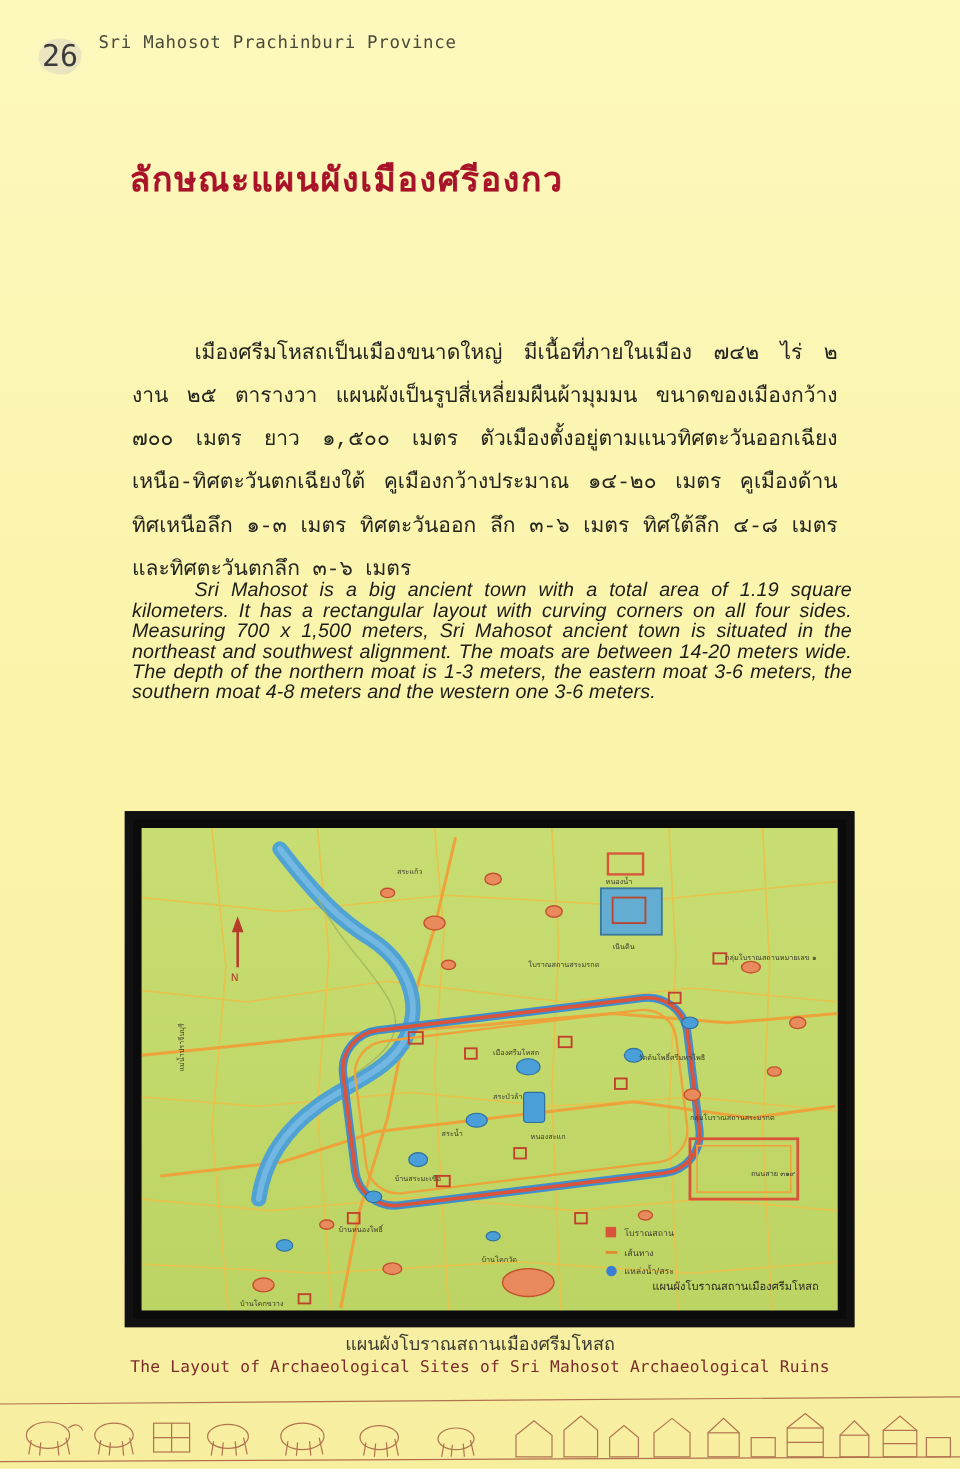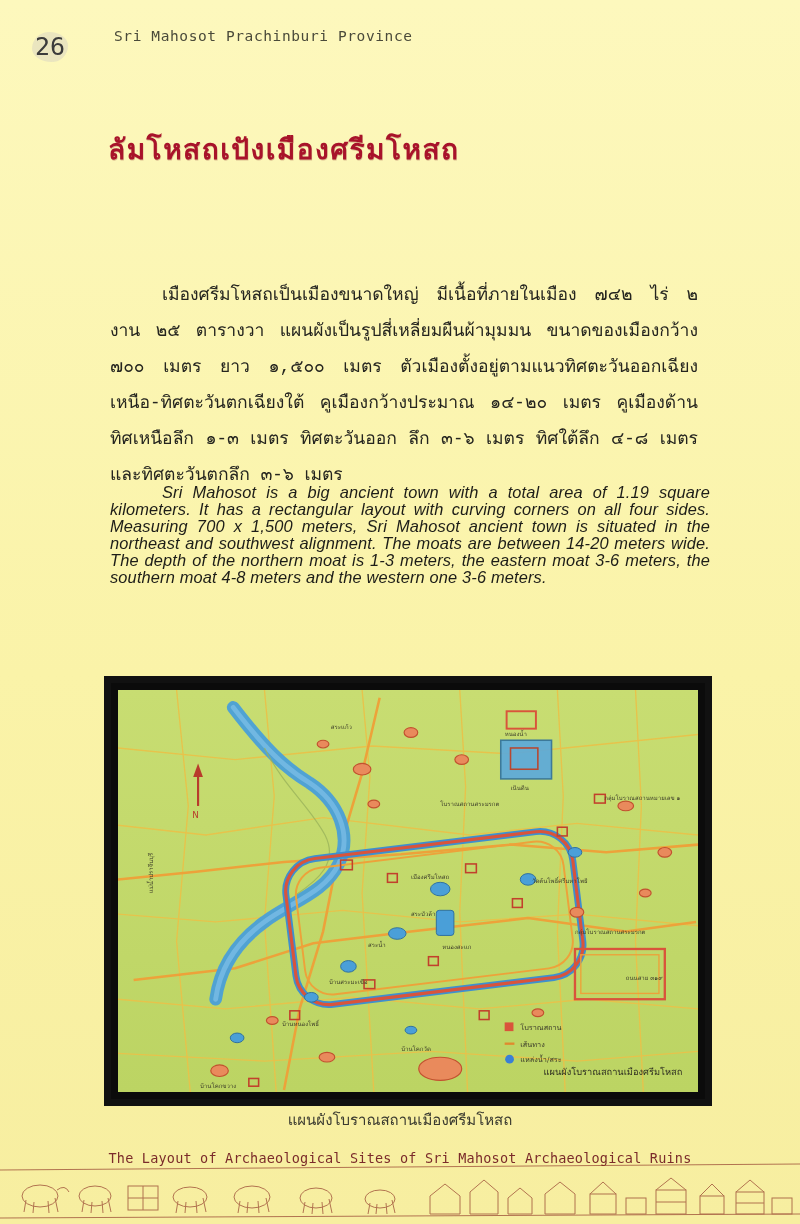--- a/index.html
+++ b/index.html
@@ -54,21 +54,20 @@
     font-size: 25px;
     color: #3b3b3b;
     letter-spacing: 0px;
   }
   .header-title {
     font-family: "DejaVu Sans Mono", monospace;
     font-size: 14.5px;
     color: #4a4a3a;
     letter-spacing: 0.6px;
     white-space: nowrap;
-    margin-left: 32px;
   }
 
   
   .title-thai {
     position: absolute;
     top: 127px;
     left: 108px;
     font-family: "DejaVu Sans", sans-serif;
     font-weight: bold;
     font-size: 28px;
@@ -150,21 +149,20 @@
   .caption-en {
     position: absolute;
     top: 1131px;
     left: 0;
     width: 800px;
     text-align: center;
     font-family: "DejaVu Sans Mono", monospace;
     font-size: 13.5px;
     color: #7b2b2b;
     letter-spacing: 0.2px;
-    margin-top: 19px;
   }
 
   
   .frieze {
     position: absolute;
     bottom: 0;
     left: 0;
     width: 800px;
     height: 68px;
     overflow: hidden;
@@ -176,21 +174,21 @@
 
 <div class="page">
 
   <div class="header">
     <div class="page-number-blob">
       <span class="page-number">26</span>
     </div>
     <div class="header-title">Sri Mahosot Prachinburi Province</div>
   </div>
 
-  <div class="title-thai">ลัมโหสถเปังเมืองศรีมโหสถ</div>
+  <div class="title-thai">ลักษณะแผนผังเมืองศรีองกว</div>
 
   <div class="para-thai">เมืองศรีมโหสถเป็นเมืองขนาดใหญ่ มีเนื้อที่ภายในเมือง ๗๔๒ ไร่ ๒ งาน ๒๕ ตารางวา แผนผังเป็นรูปสี่เหลี่ยมผืนผ้ามุมมน ขนาดของเมืองกว้าง ๗๐๐ เมตร ยาว ๑,๕๐๐ เมตร ตัวเมืองตั้งอยู่ตามแนวทิศตะวันออกเฉียงเหนือ-ทิศตะวันตกเฉียงใต้ คูเมืองกว้างประมาณ ๑๔-๒๐ เมตร คูเมืองด้านทิศเหนือลึก ๑-๓ เมตร ทิศตะวันออก ลึก ๓-๖ เมตร ทิศใต้ลึก ๔-๘ เมตร และทิศตะวันตกลึก ๓-๖ เมตร</div>
   <div class="para-en">Sri Mahosot is a big ancient town with a total area of 1.19 square kilometers. It has a rectangular layout with curving corners on all four sides. Measuring 700 x 1,500 meters, Sri Mahosot ancient town is situated in the northeast and southwest alignment. The moats are between 14-20 meters wide. The depth of the northern moat is 1-3 meters, the eastern moat 3-6 meters, the southern moat 4-8 meters and the western one 3-6 meters.</div>
 
   <div class="figure">
     <div class="map">
       <svg viewBox="0 0 594 416" preserveAspectRatio="none">
         <defs>
           <linearGradient id="mapbg" x1="0" y1="0" x2="0" y2="1">
             <stop offset="0%" stop-color="#c8dd72"></stop>

